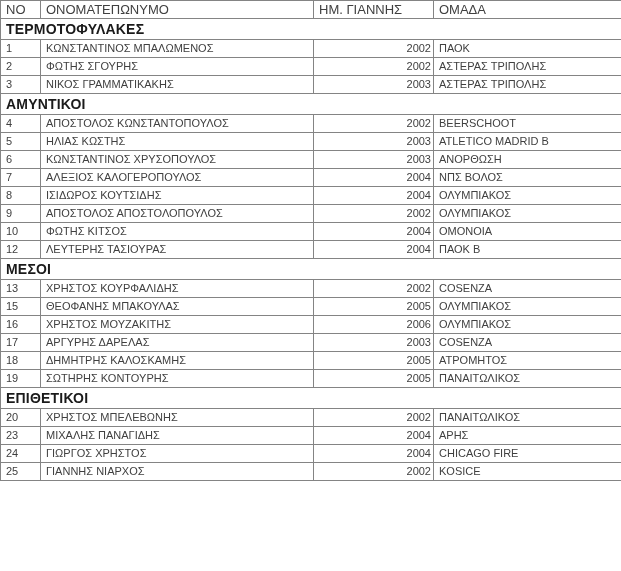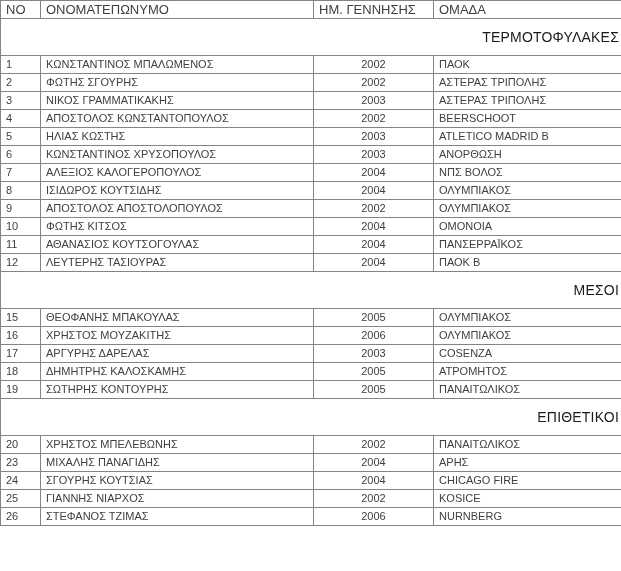--- a/index.html
+++ b/index.html
@@ -26,51 +26,51 @@
     line-height: 17px;
     font-size: 11px;
     color: #404040;
     padding: 0 2px 0 5px;
     white-space: nowrap;
     overflow: hidden;
     vertical-align: middle;
     background: #ffffff;
   }
   table.roster td.col-no { padding-left: 5px; }
-  table.roster td.col-year { text-align: center; padding-left: 2px; }
+  table.roster td.col-year { text-align: right; padding-left: 2px; }
   table.roster td.header-cell {
     color: #404040;
     font-size: 13px;
   }
   table.roster td.section-cell {
-    text-align: right;
-    font-weight: normal;
+    text-align: left;
+    font-weight: bold;
     color: #1a1a1a;
     font-size: 14px;
-    height: 37px;
+    height: 21px;
     line-height: 20px;
     letter-spacing: 0.2px;
   }
 </style>
 </head>
 <body>
 
 <div class="page">
   <table class="roster">
     <colgroup>
       <col style="width:40px">
       <col style="width:273px">
       <col style="width:120px">
       <col style="width:188px">
     </colgroup>
     <tbody>
       <tr>
         <td class="header-cell col-no">NO</td>
         <td class="header-cell col-name">ΟΝΟΜΑΤΕΠΩΝΥΜΟ</td>
-        <td class="header-cell" style="text-align:left;">ΗΜ. ΓΕΝΝΗΣΗΣ</td>
+        <td class="header-cell" style="text-align:left;">ΗΜ. ΓΙΑΝΝΗΣ</td>
         <td class="header-cell col-team">ΟΜΑΔΑ</td>
       </tr>
 
     <tr>
           <td colspan="4" class="section-cell">ΤΕΡΜΟΤΟΦΥΛΑΚΕΣ</td>
         </tr>
         <tr>
           <td class="col-no">1</td>
           <td class="col-name">ΚΩΝΣΤΑΝΤΙΝΟΣ ΜΠΑΛΩΜΕΝΟΣ</td>
           <td class="col-year">2002</td>
@@ -82,20 +82,23 @@
           <td class="col-year">2002</td>
           <td class="col-team">ΑΣΤΕΡΑΣ ΤΡΙΠΟΛΗΣ</td>
         </tr>
         <tr>
           <td class="col-no">3</td>
           <td class="col-name">ΝΙΚΟΣ ΓΡΑΜΜΑΤΙΚΑΚΗΣ</td>
           <td class="col-year">2003</td>
           <td class="col-team">ΑΣΤΕΡΑΣ ΤΡΙΠΟΛΗΣ</td>
         </tr>
         <tr>
+          <td colspan="4" class="section-cell">ΑΜΥΝΤΙΚΟΙ</td>
+        </tr>
+        <tr>
           <td class="col-no">4</td>
           <td class="col-name">ΑΠΟΣΤΟΛΟΣ ΚΩΝΣΤΑΝΤΟΠΟΥΛΟΣ</td>
           <td class="col-year">2002</td>
           <td class="col-team">BEERSCHOOT</td>
         </tr>
         <tr>
           <td class="col-no">5</td>
           <td class="col-name">ΗΛΙΑΣ ΚΩΣΤΗΣ</td>
           <td class="col-year">2003</td>
           <td class="col-team">ATLETICO MADRID B</td>
@@ -124,33 +127,33 @@
           <td class="col-year">2002</td>
           <td class="col-team">ΟΛΥΜΠΙΑΚΟΣ</td>
         </tr>
         <tr>
           <td class="col-no">10</td>
           <td class="col-name">ΦΩΤΗΣ ΚΙΤΣΟΣ</td>
           <td class="col-year">2004</td>
           <td class="col-team">ΟΜΟΝΟΙΑ</td>
         </tr>
         <tr>
-          <td class="col-no">11</td>
-          <td class="col-name">ΑΘΑΝΑΣΙΟΣ ΚΟΥΤΣΟΓΟΥΛΑΣ</td>
-          <td class="col-year">2004</td>
-          <td class="col-team">ΠΑΝΣΕΡΡΑΪΚΟΣ</td>
-        </tr>
-        <tr>
           <td class="col-no">12</td>
           <td class="col-name">ΛΕΥΤΕΡΗΣ ΤΑΣΙΟΥΡΑΣ</td>
           <td class="col-year">2004</td>
           <td class="col-team">ΠΑΟΚ Β</td>
         </tr>
         <tr>
           <td colspan="4" class="section-cell">ΜΕΣΟΙ</td>
+        </tr>
+        <tr>
+          <td class="col-no">13</td>
+          <td class="col-name">ΧΡΗΣΤΟΣ ΚΟΥΡΦΑΛΙΔΗΣ</td>
+          <td class="col-year">2002</td>
+          <td class="col-team">COSENZA</td>
         </tr>
         <tr>
           <td class="col-no">15</td>
           <td class="col-name">ΘΕΟΦΑΝΗΣ ΜΠΑΚΟΥΛΑΣ</td>
           <td class="col-year">2005</td>
           <td class="col-team">ΟΛΥΜΠΙΑΚΟΣ</td>
         </tr>
         <tr>
           <td class="col-no">16</td>
           <td class="col-name">ΧΡΗΣΤΟΣ ΜΟΥΖΑΚΙΤΗΣ</td>
@@ -185,31 +188,25 @@
           <td class="col-team">ΠΑΝΑΙΤΩΛΙΚΟΣ</td>
         </tr>
         <tr>
           <td class="col-no">23</td>
           <td class="col-name">ΜΙΧΑΛΗΣ ΠΑΝΑΓΙΔΗΣ</td>
           <td class="col-year">2004</td>
           <td class="col-team">ΑΡΗΣ</td>
         </tr>
         <tr>
           <td class="col-no">24</td>
-          <td class="col-name">ΣΓΟΥΡΗΣ ΚΟΥΤΣΙΑΣ</td>
+          <td class="col-name">ΓΙΩΡΓΟΣ ΧΡΗΣΤΟΣ</td>
           <td class="col-year">2004</td>
           <td class="col-team">CHICAGO FIRE</td>
         </tr>
         <tr>
           <td class="col-no">25</td>
           <td class="col-name">ΓΙΑΝΝΗΣ ΝΙΑΡΧΟΣ</td>
           <td class="col-year">2002</td>
           <td class="col-team">KOSICE</td>
-        </tr>
-        <tr>
-          <td class="col-no">26</td>
-          <td class="col-name">ΣΤΕΦΑΝΟΣ ΤΖΙΜΑΣ</td>
-          <td class="col-year">2006</td>
-          <td class="col-team">NURNBERG</td>
         </tr>
       </tbody>
   </table>
 </div>
 
 </body></html>

